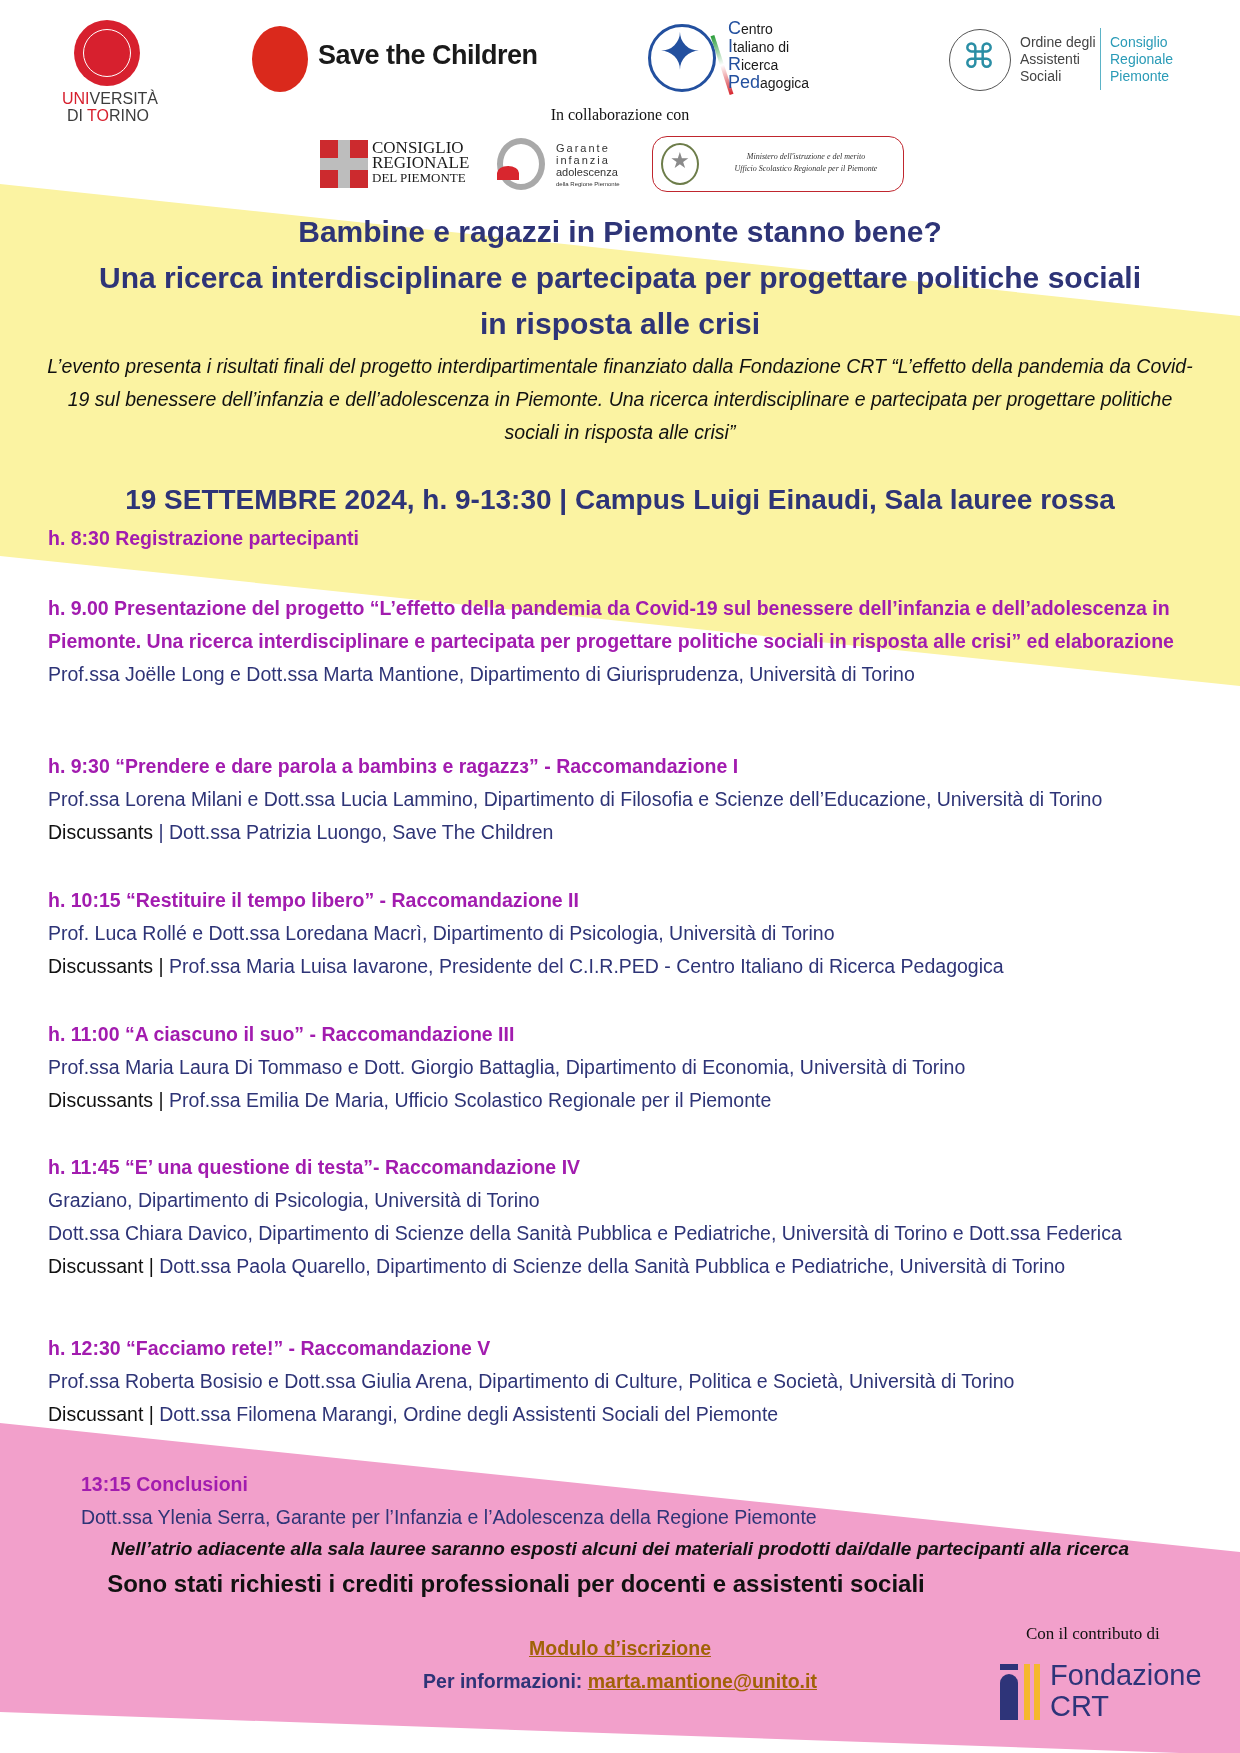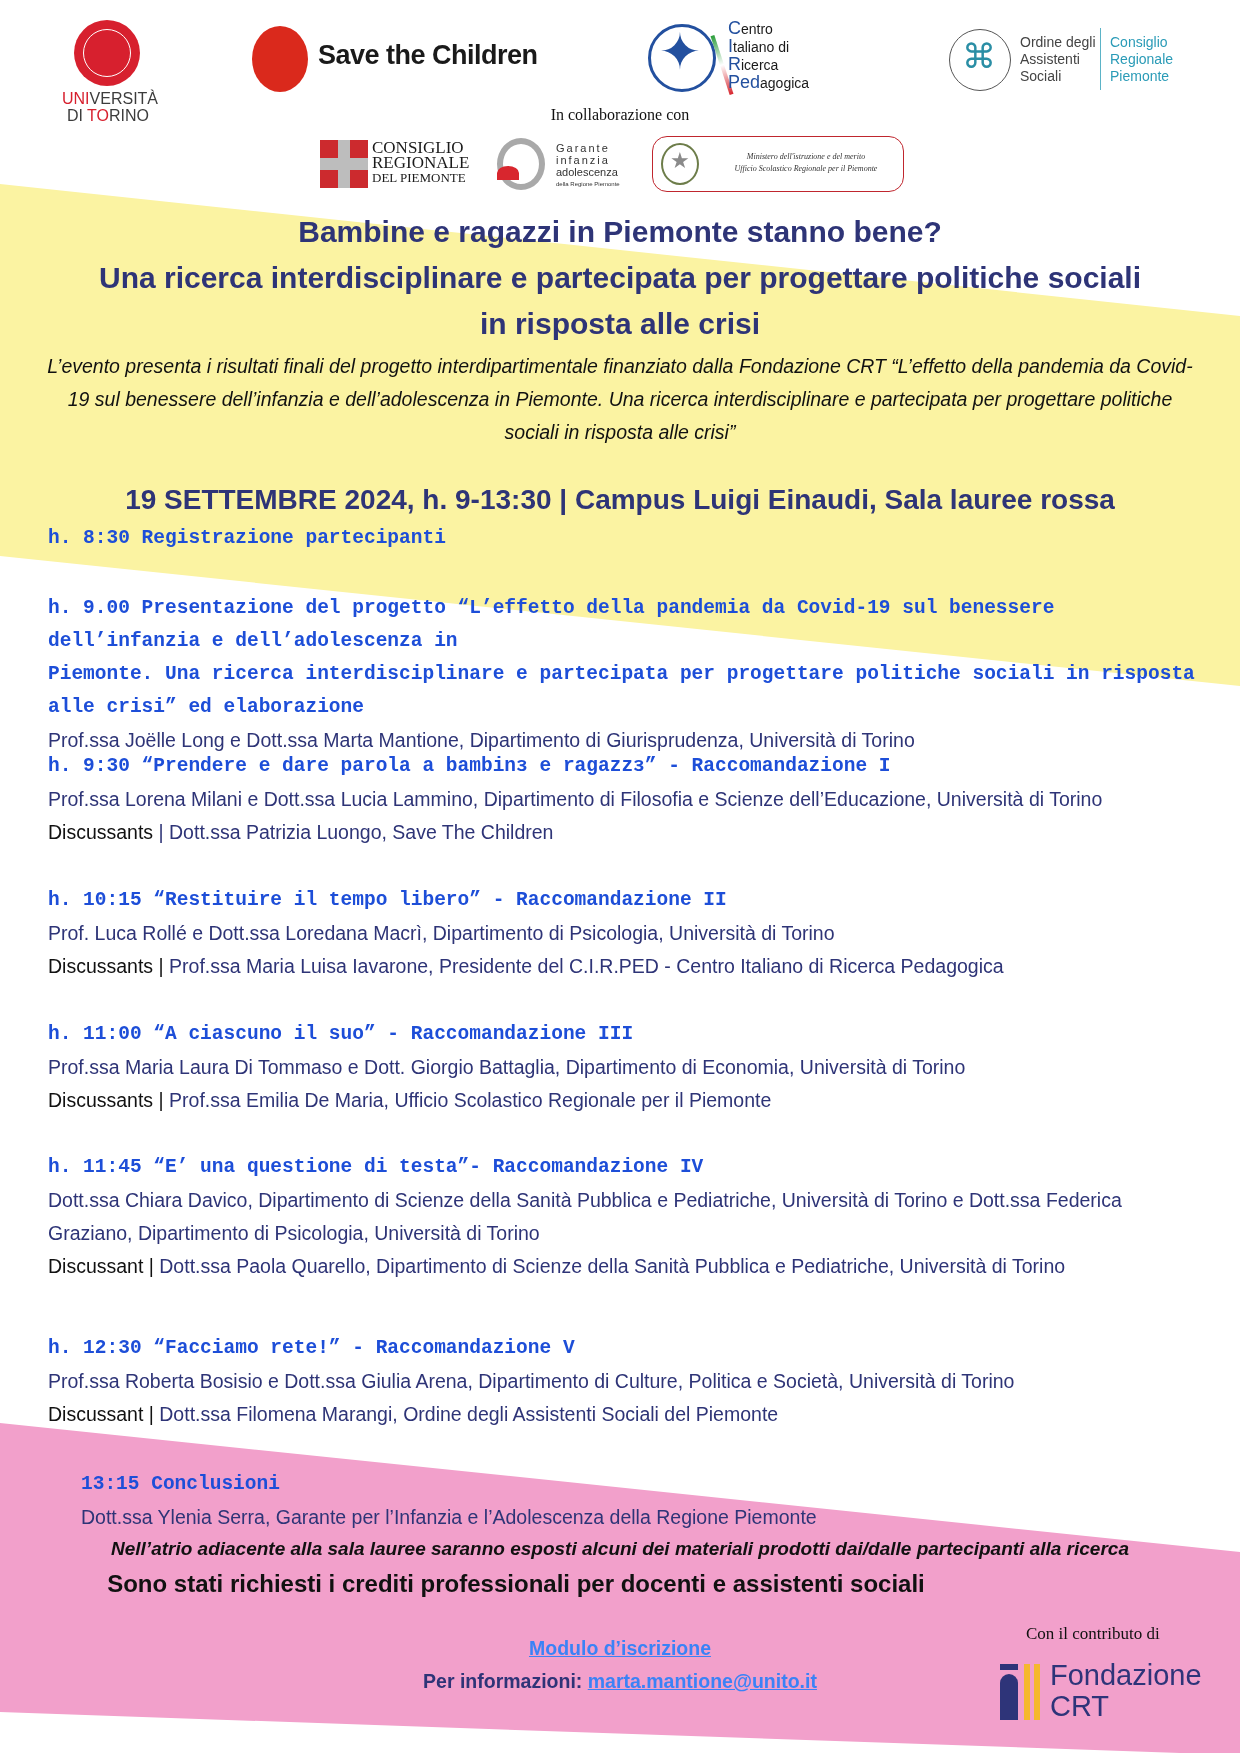--- a/index.html
+++ b/index.html
@@ -38,27 +38,27 @@
   .mim-emblem { position:absolute; left:8px; top:6px; width:38px; height:42px; border-radius:50%; border:2px solid #6d7d4a; box-sizing:border-box; }
   .mim-emblem::after { content:"★"; position:absolute; left:7px; top:3px; font-size:22px; color:#8a8a8a; }
   .mim-text { position:absolute; left:58px; top:14px; width:190px; font-family:"Liberation Serif", serif; font-style:italic; font-size:8px; line-height:12px; text-align:center; color:#333; }
 
   
   .title { position:absolute; left:0; width:1240px; text-align:center; font-weight:bold; font-size:30px; line-height:45px; color:#2e3477; }
   .intro { position:absolute; left:16px; width:1208px; text-align:center; font-style:italic; font-size:19.5px; line-height:33px; color:#111; }
   .date { position:absolute; left:0; width:1240px; top:484px; text-align:center; font-size:28px; font-weight:bold; color:#2e3477; }
 
   .agenda { position:absolute; left:48px; width:1170px; font-size:19.5px; line-height:33px; }
-  .agenda .h { font-weight:bold; color:#1d4ed8;font-family:Liberation Mono, monospace; }
+  .agenda .h { font-weight:bold; color:#a21caf; }
   .agenda .s { color:#2e3477; }
   .agenda .dl { color:#111; }
 
   .note-i { position:absolute; left:0; width:1240px; text-align:center; font-weight:bold; font-style:italic; font-size:19px; color:#111; }
   .note-b { position:absolute; left:0; width:1032px; text-align:center; font-weight:bold; font-size:24px; color:#111; }
-  .link { color:#3b82f6; text-decoration:underline; cursor:pointer; }
+  .link { color:#a16207; text-decoration:underline; cursor:pointer; }
   .footer-c { position:absolute; left:380px; width:480px; text-align:center; font-weight:bold; font-size:19.5px; color:#2e3477; }
   .crt-label { position:absolute; left:1026px; top:1624px; font-family:"Liberation Serif", serif; font-size:17px; color:#111; }
   .crt-bar1 { position:absolute; left:1000px; top:1674px; width:18px; height:46px; background:#2e3479; border-radius:9px 9px 0 0; }
   .crt-bar1::before { content:""; position:absolute; left:0; top:-10px; width:18px; height:6px; background:#2e3479; }
   .crt-bar2 { position:absolute; left:1024px; top:1664px; width:6px; height:56px; background:#f5b82e; }
   .crt-bar3 { position:absolute; left:1034px; top:1664px; width:6px; height:56px; background:#f5b82e; }
   .crt-text { position:absolute; left:1050px; top:1660px; font-size:29px; line-height:31px; color:#2e3479; }
 </style>
 </head>
 <body>
@@ -173,22 +173,22 @@
 </div>
 
 <div class="agenda" style="top:1018px;">
   <div class="h">h. 11:00 “A ciascuno il suo” - Raccomandazione III</div>
   <div class="s">Prof.ssa Maria Laura Di Tommaso e Dott. Giorgio Battaglia, Dipartimento di Economia, Università di Torino</div>
   <div><span class="dl">Discussants | </span><span class="s">Prof.ssa Emilia De Maria, Ufficio Scolastico Regionale per il Piemonte</span></div>
 </div>
 
 <div class="agenda" style="top:1151px;">
   <div class="h">h. 11:45 “E’ una questione di testa”- Raccomandazione IV</div>
+  <div class="s">Graziano, Dipartimento di Psicologia, Università di Torino</div>
   <div class="s">Dott.ssa Chiara Davico, Dipartimento di Scienze della Sanità Pubblica e Pediatriche, Università di Torino e Dott.ssa Federica</div>
-  <div class="s">Graziano, Dipartimento di Psicologia, Università di Torino</div>
   <div><span class="dl">Discussant | </span><span class="s">Dott.ssa Paola Quarello, Dipartimento di Scienze della Sanità Pubblica e Pediatriche, Università di Torino</span></div>
 </div>
 
 <div class="agenda" style="top:1332px;">
   <div class="h">h. 12:30 “Facciamo rete!” - Raccomandazione V</div>
   <div class="s">Prof.ssa Roberta Bosisio e Dott.ssa Giulia Arena, Dipartimento di Culture, Politica e Società, Università di Torino</div>
   <div><span class="dl">Discussant | </span><span class="s">Dott.ssa Filomena Marangi, Ordine degli Assistenti Sociali del Piemonte</span></div>
 </div>
 
 <div class="agenda" style="top:1468px;margin-left:33px;">

